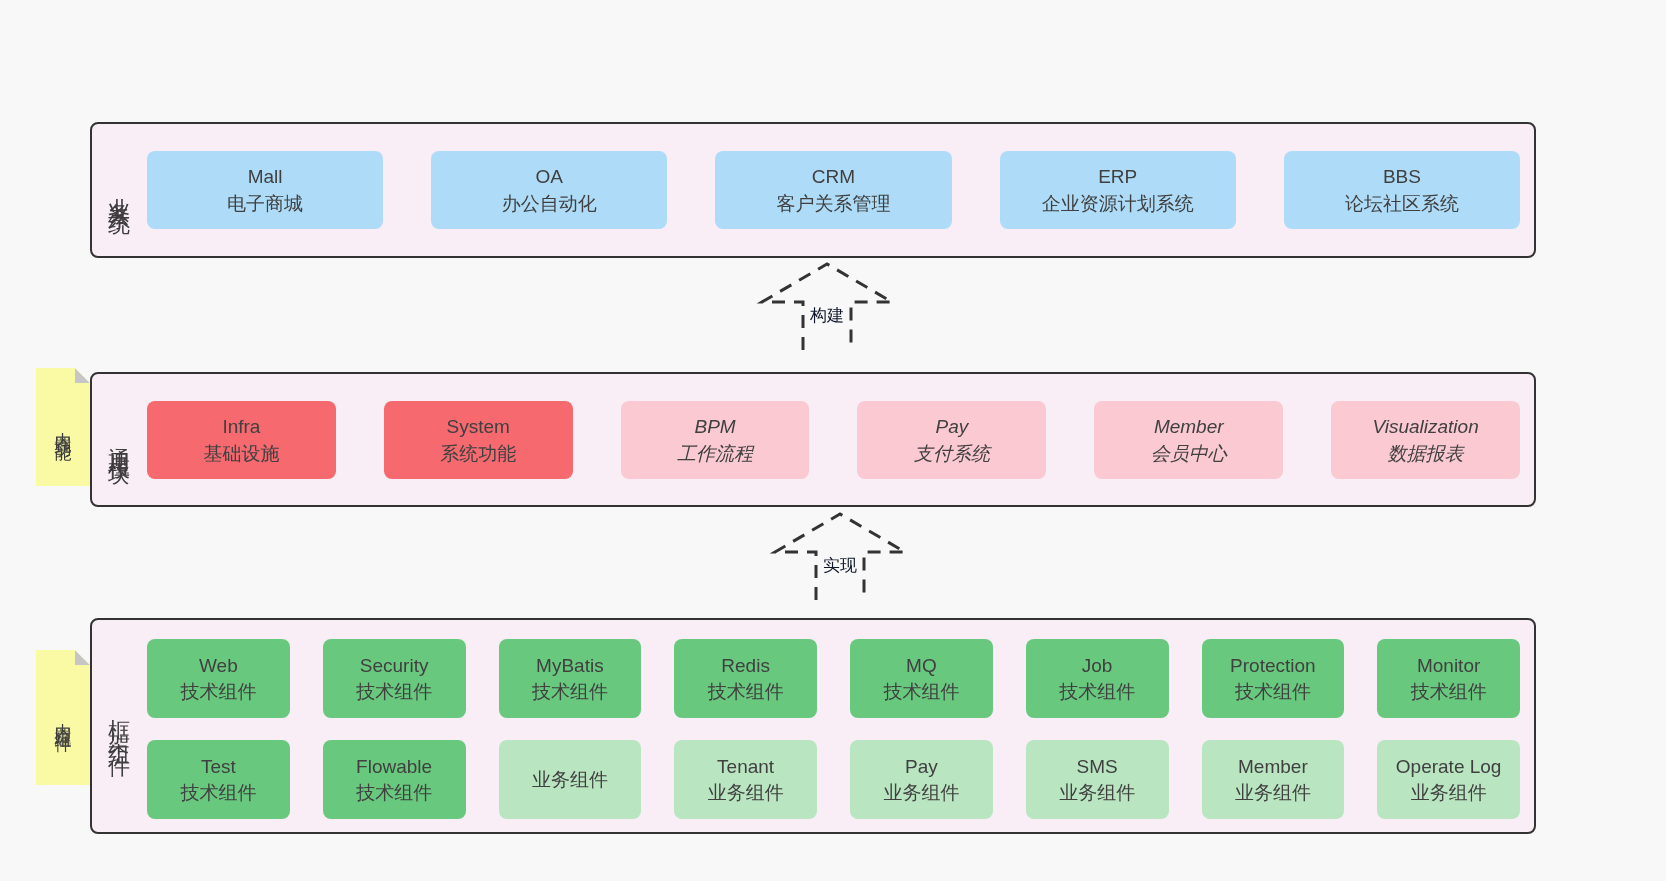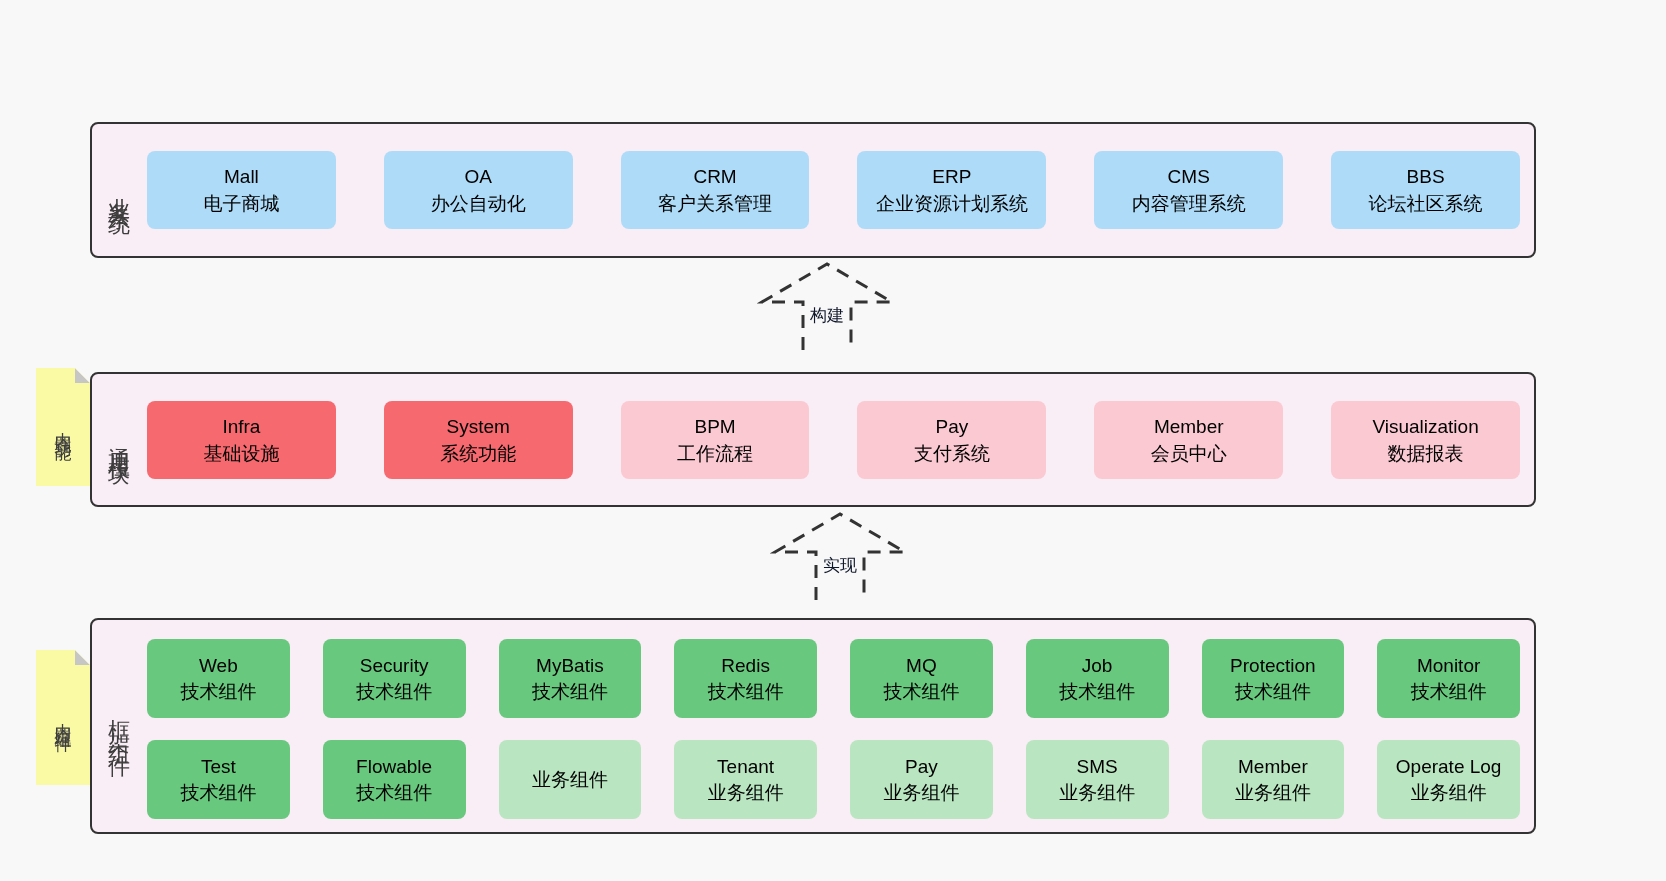--- a/index.html
+++ b/index.html
@@ -25,31 +25,31 @@
     font-size:22px;letter-spacing:5px;color:#3d3d3d;white-space:nowrap;
   }
   .section-3 .v-label{letter-spacing:12px;}
   .boxes{
     position:absolute;left:55px;right:14px;top:0;bottom:0;
     display:flex;align-items:center;gap:48px;
   }
   .box{
     flex:1;height:78px;border-radius:8px;
     display:flex;flex-direction:column;justify-content:center;
-    text-align:center;font-size:19px;line-height:27px;color:#000000;
+    text-align:center;font-size:19px;line-height:27px;color:#404040;
   }
   .grid{
     position:absolute;left:55px;right:14px;top:19px;bottom:14px;
     display:grid;grid-template-columns:repeat(8,1fr);
     gap:22px 33px;
   }
   .grid .box{height:79px;flex:none;line-height:26px;padding:12px 4px;box-sizing:border-box;}
   .box[data-variant="blue"]{background:#aedcf8;}
   .box[data-variant="red"]{background:#f5696f;}
-  .box[data-variant="pink"]{background:#fbc9d2;}
+  .box[data-variant="pink"]{background:#fbc9d2;font-style:italic;}
   .box[data-variant="green"]{background:#68c97e;}
   .box[data-variant="light-green"]{background:#b9e6c1;}
   .note{
     position:absolute;width:54px;background:#fafaa5;z-index:1;
     clip-path:polygon(0 0,calc(100% - 15px) 0,100% 15px,100% 100%,0 100%);
     display:flex;align-items:center;justify-content:center;
   }
   .note-1{left:36px;top:368px;height:118px;}
   .note-2{left:36px;top:650px;height:135px;}
   .note .fold{
@@ -85,24 +85,20 @@
     </div>
     <div class="box" data-variant="blue">
       <div>CRM</div>
       <div>客户关系管理</div>
     </div>
     <div class="box" data-variant="blue">
       <div>ERP</div>
       <div>企业资源计划系统</div>
     </div>
     <div class="box" data-variant="blue">
-      <div>CMS</div>
-      <div>内容管理系统</div>
-    </div>
-    <div class="box" data-variant="blue">
       <div>BBS</div>
       <div>论坛社区系统</div>
     </div>
   </div>
 </div>
 
 <div class="arrow arrow-1">
   <svg width="140" height="92" viewBox="0 0 140 92">
     <path d="M46 90 L46 42 L5 42 L70 4 L135 42 L94 42 L94 90" fill="none" stroke="#333" stroke-width="3" stroke-dasharray="13 9"></path>
   </svg>

